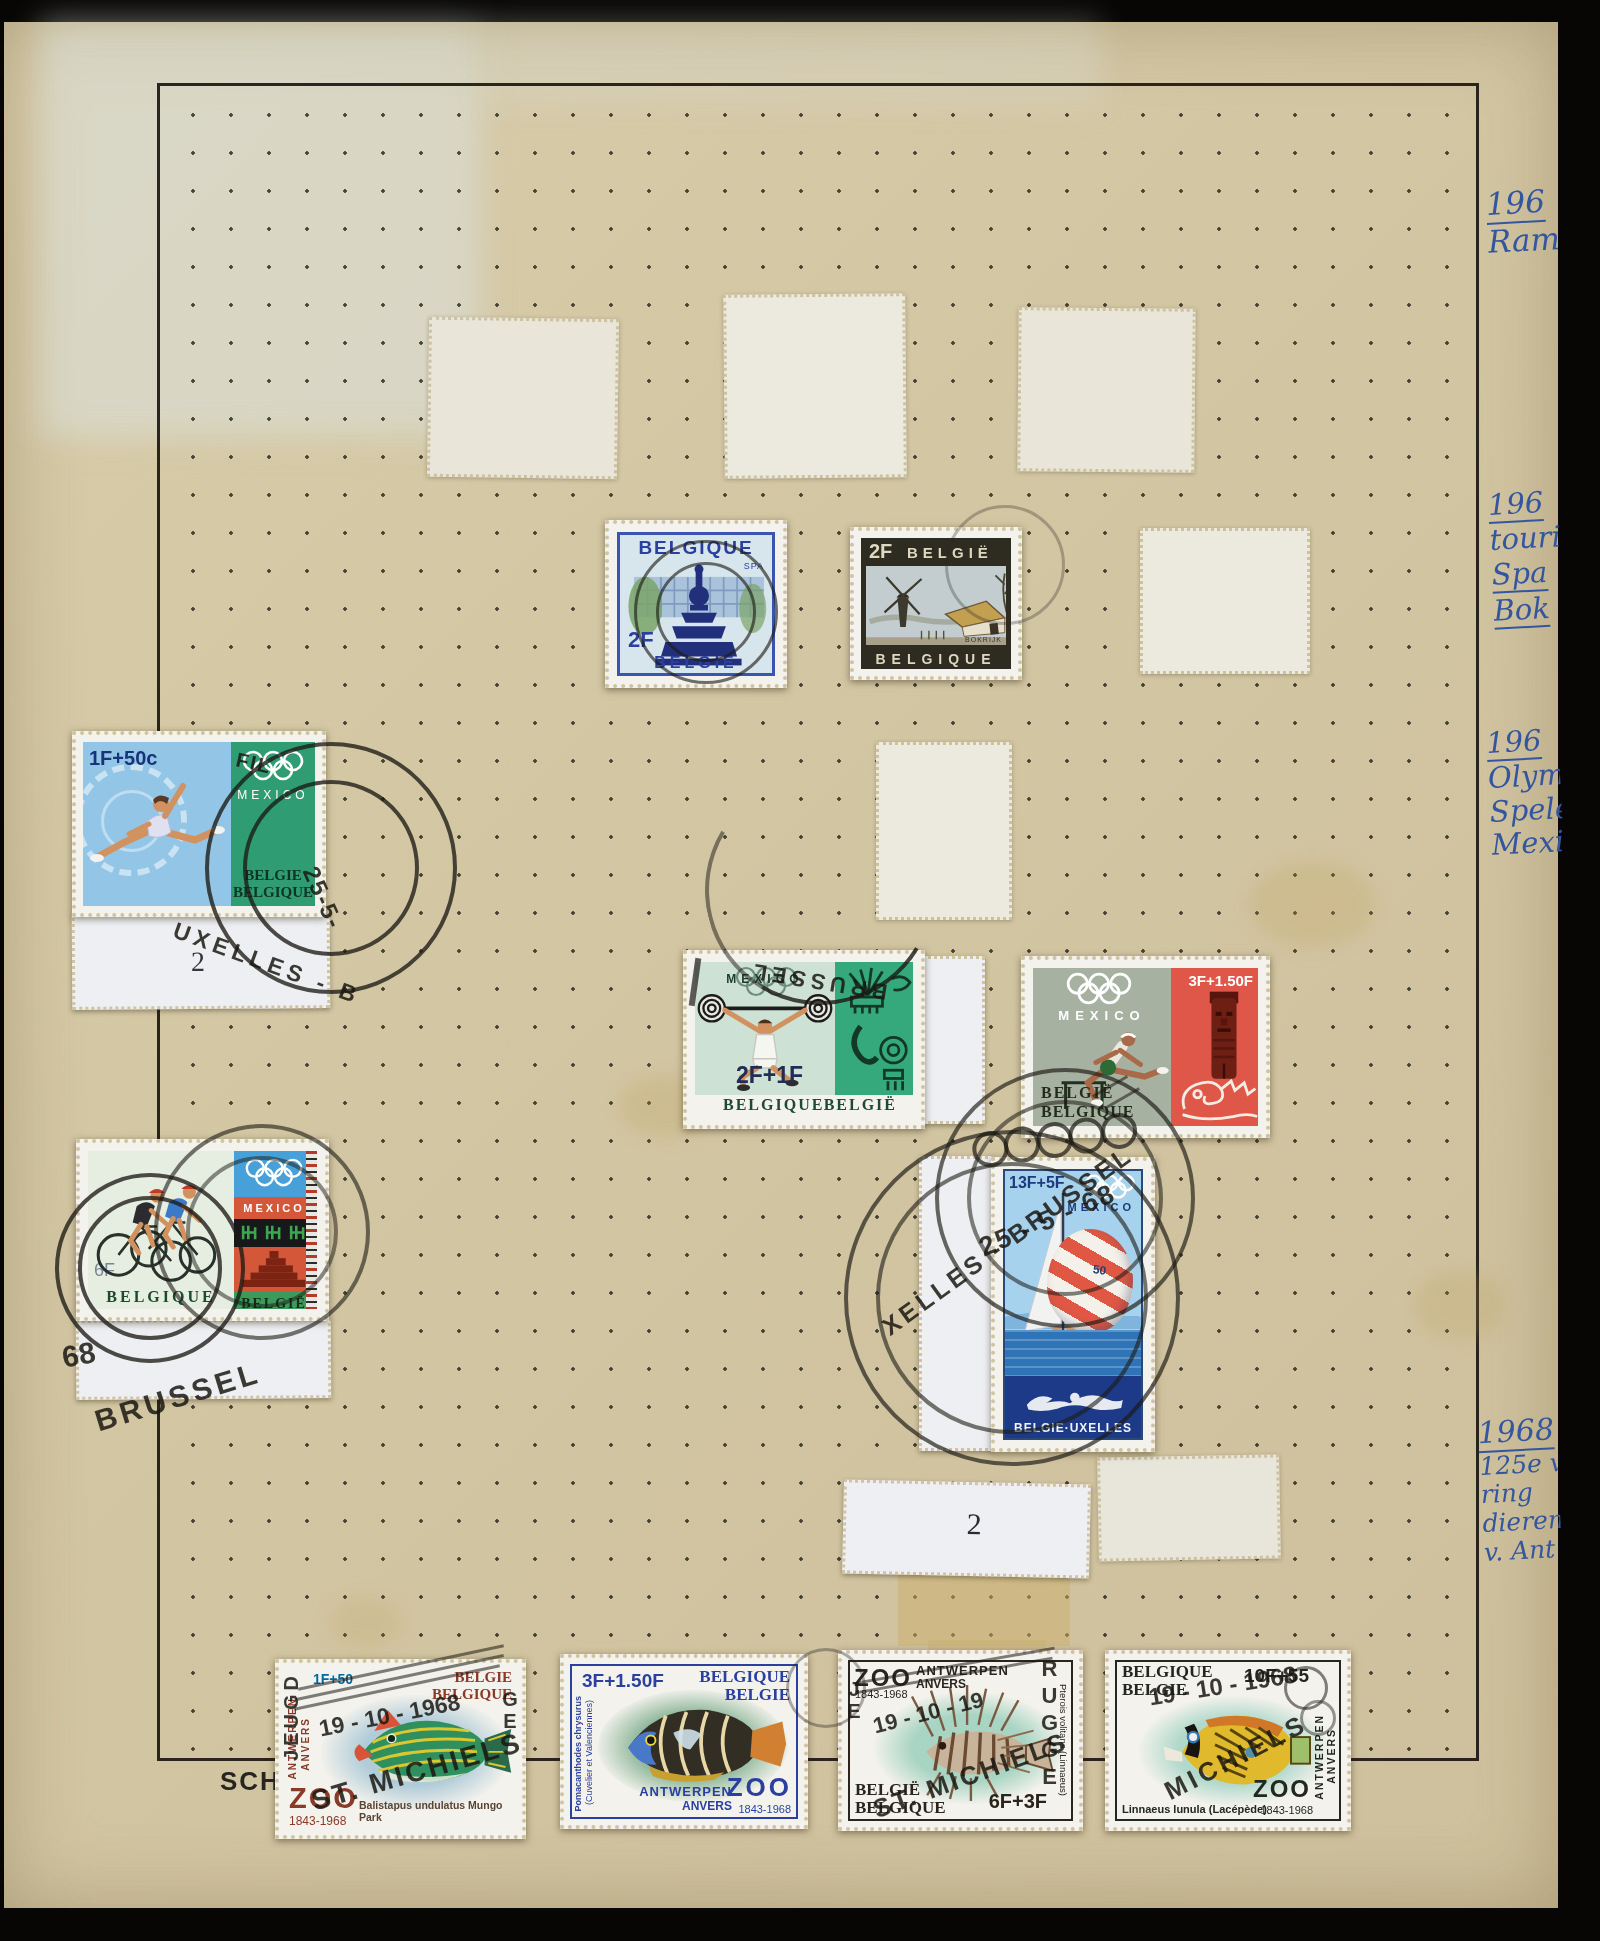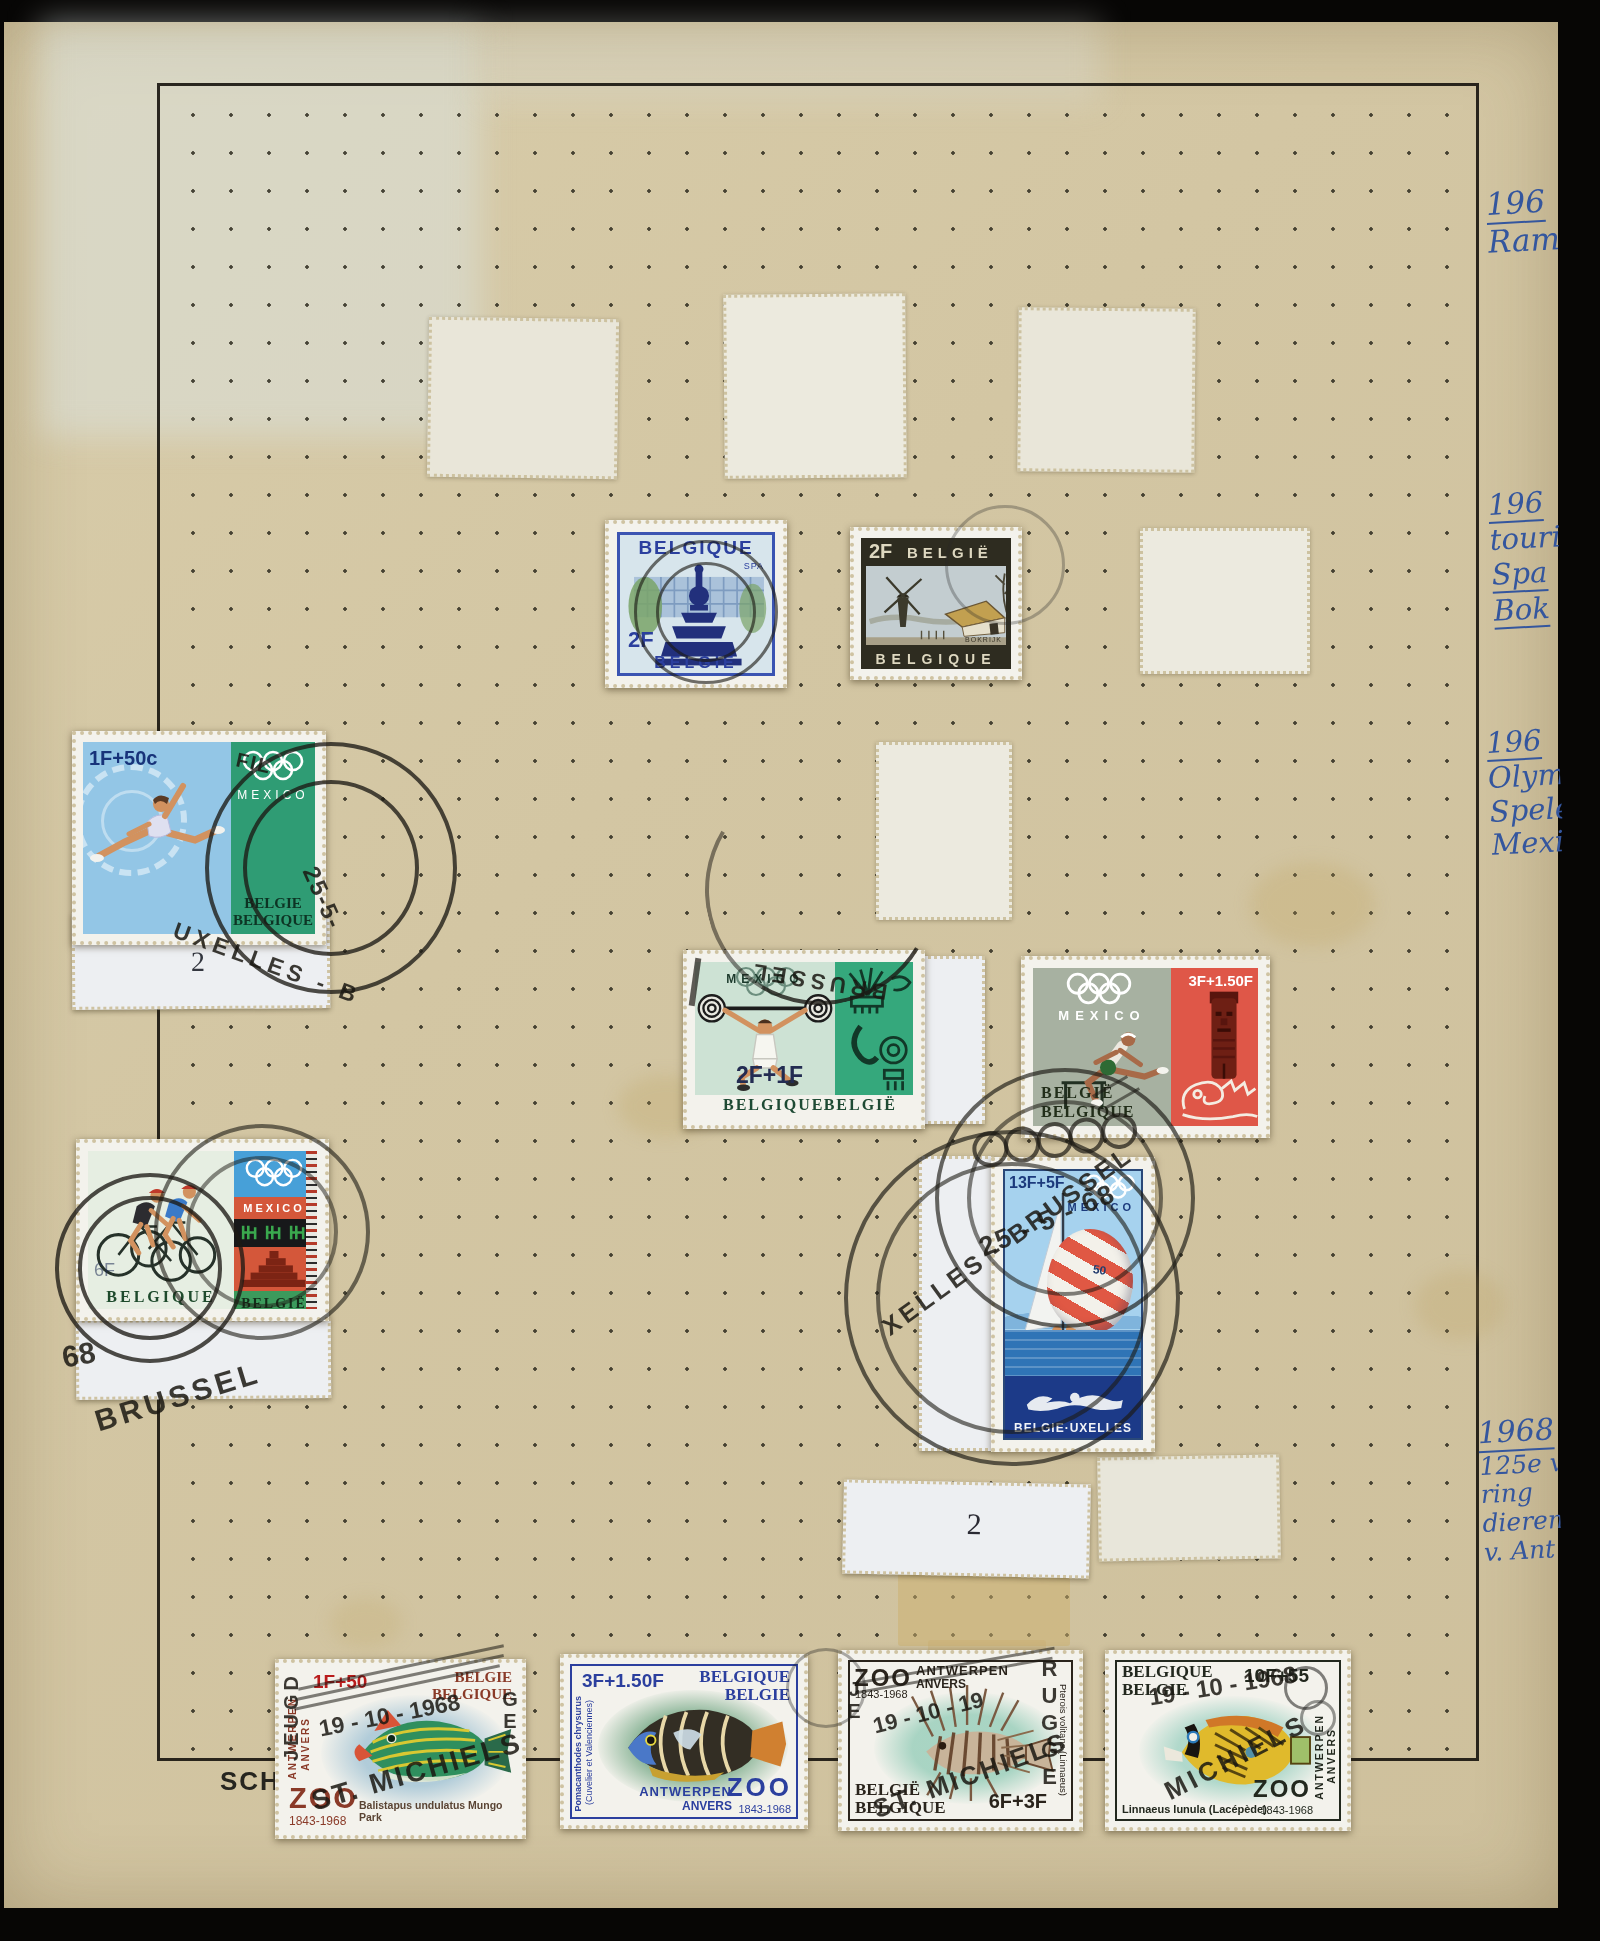--- a/index.html
+++ b/index.html
@@ -91,21 +91,21 @@
   <div class="tape" style="left:898px;top:1534px;width:172px;height:112px;"></div>
   <div class="tape" style="left:928px;top:1640px;width:118px;height:60px;background:rgba(200,172,108,.35);"></div>
 
   <div class="marginp" style="left:843px;top:1482px;width:247px;height:94px;transform:rotate(1.2deg);">
     <div class="abs serif" style="left:50%;top:22px;font-size:30px;color:#2a2a33;">2</div>
   </div>
 
   <div class="marginp" style="left:72px;top:912px;width:258px;height:97px;transform:rotate(-.4deg);border-top:4px dotted #cfc3a2;">
     <div class="abs serif" style="left:46%;top:30px;font-size:28px;color:#33363f;">2</div>
   </div>
-  <div class="stamp" style="left:72px;top:731px;width:254px;height:214px;padding-left:16px;">
+  <div class="stamp" style="left:72px;top:731px;width:254px;height:186px;padding-left:16px;">
     <div class="in" style="inset:7px;">
       <div class="abs" style="left:0;top:0;width:148px;height:100%;background:#93c6e6;overflow:hidden;">
         <div class="abs" style="left:-8px;top:22px;width:112px;height:112px;border:6px dashed rgba(255,255,255,.5);border-radius:50%;"></div>
         <div class="abs" style="left:18px;top:48px;width:62px;height:62px;border:3px solid rgba(255,255,255,.4);border-radius:50%;"></div>
         <svg class="abs" style="left:2px;top:28px;" width="144" height="128" viewBox="0 0 144 128">
           <path d="M14 86 L40 72 L66 60" stroke="#d2925f" stroke-width="7" fill="none" stroke-linecap="round"></path>
           <path d="M80 62 L110 70 L132 60" stroke="#d2925f" stroke-width="7" fill="none" stroke-linecap="round"></path>
           <path d="M62 52 Q72 42 82 46 L86 62 Q76 70 64 66 Z" fill="#dfe0f0" stroke="#b8bce0" stroke-width="1"></path>
           <path d="M80 46 L98 16" stroke="#d2925f" stroke-width="6" fill="none" stroke-linecap="round"></path>
           <path d="M64 54 L44 64" stroke="#d2925f" stroke-width="5" fill="none" stroke-linecap="round"></path>
@@ -424,21 +424,21 @@
           <path d="M50 68 Q100 52 160 58"></path>
             <path d="M56 78 Q106 64 158 68"></path>
         </g>
         <path d="M56 78 Q100 90 150 80 Q112 96 66 86 Z" fill="#e8ecd8" opacity=".85"></path>
         <path d="M168 44 L196 34 L192 58 L196 80 L168 72 Z" fill="#2a6a4a"></path>
         <g stroke="#d8c832" stroke-width="2" fill="none">
             <path d="M172 46 L190 40 M172 58 L192 58 M172 70 L190 74"></path>
           </g>
         <circle cx="70" cy="44" r="4.5" fill="#102818" stroke="#e8ecd8" stroke-width="1.5"></circle>
       </svg>
-      <div class="abs" style="left:28px;top:2px;font-size:19px;font-weight:bold;color:#b91c1c;">1F+50</div>
+      <div class="abs" style="left:28px;top:2px;font-size:14px;font-weight:bold;color:#0369a1;">1F+50</div>
       <div class="abs serif" style="right:4px;top:0;text-align:right;font-weight:bold;font-size:15px;color:#8a3a28;line-height:1.1;">
         <div>BELGIE</div>
         <div>BELGIQUE</div>
       </div>
       <div class="abs vup" style="left:2px;top:28px;font-size:10px;letter-spacing:2px;color:#8a3a28;font-weight:bold;">ANTWERPEN</div>
       <div class="abs vup" style="left:15px;top:48px;font-size:10px;letter-spacing:2px;color:#8a3a28;font-weight:bold;">ANVERS</div>
       <div class="abs" style="left:4px;bottom:14px;font-size:29px;font-weight:bold;letter-spacing:2px;color:#8a3a28;">ZOO</div>
       <div class="abs" style="left:4px;bottom:1px;font-size:12px;color:#8a3a28;">1843-1968</div>
       <div class="abs" style="left:74px;bottom:6px;font-size:10.5px;font-weight:bold;color:#5a4434;">Balistapus undulatus Mungo Park</div>
     </div>

